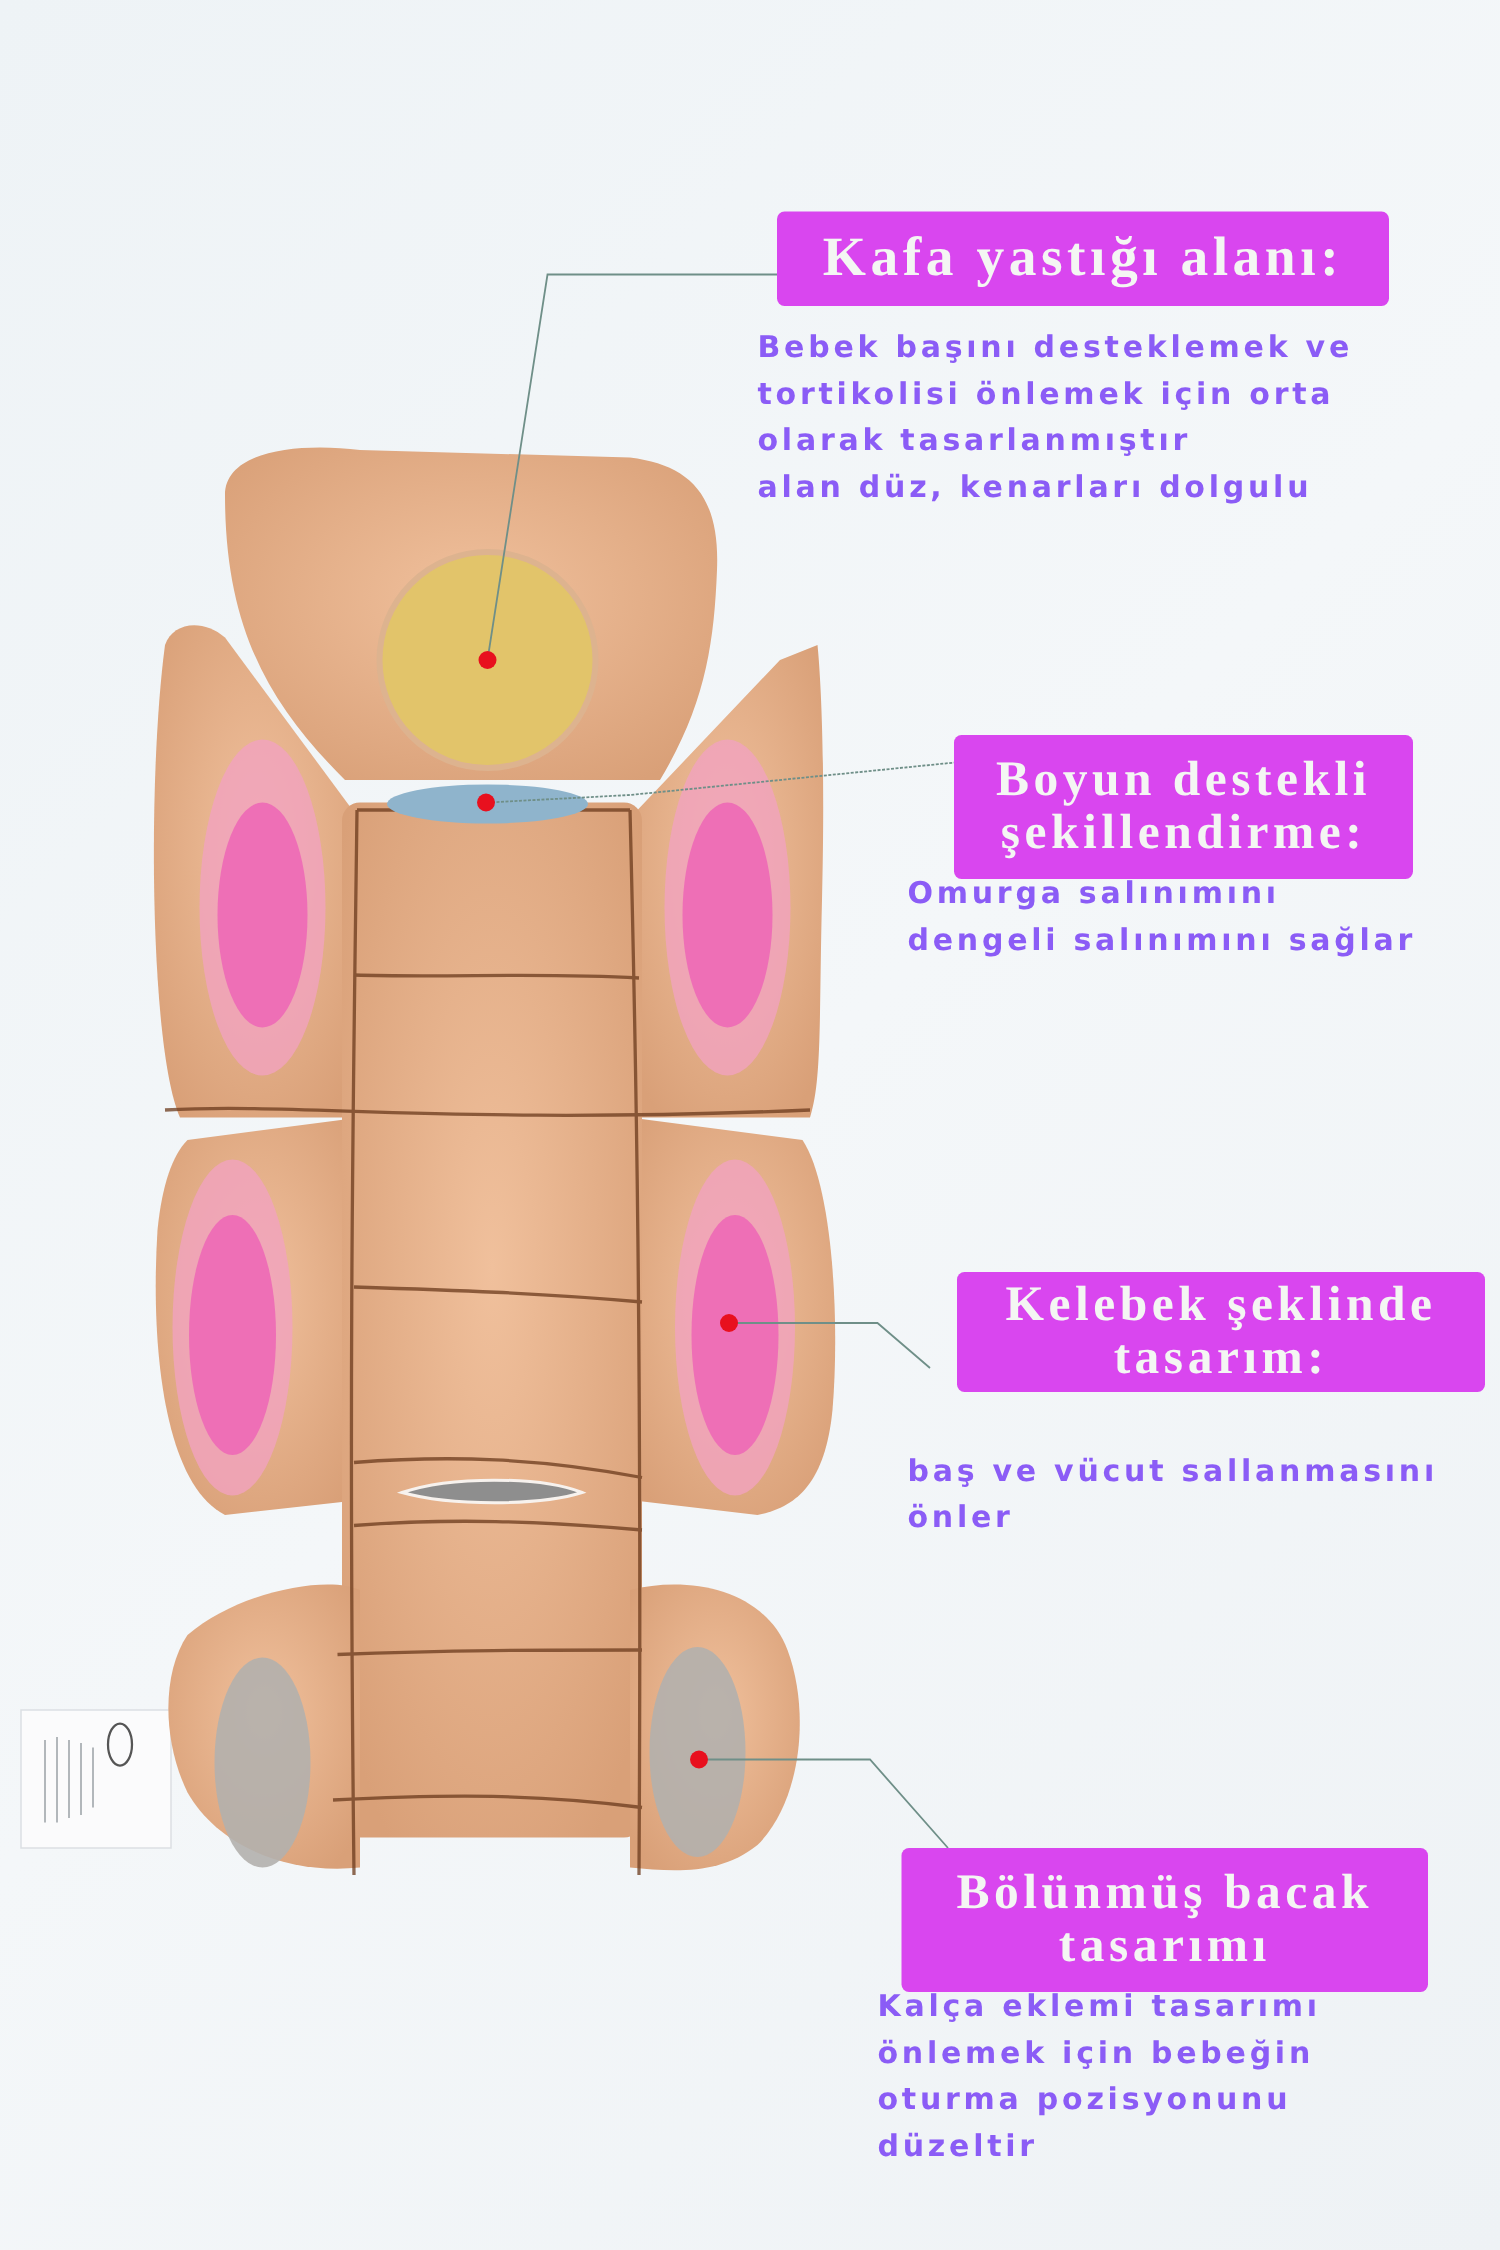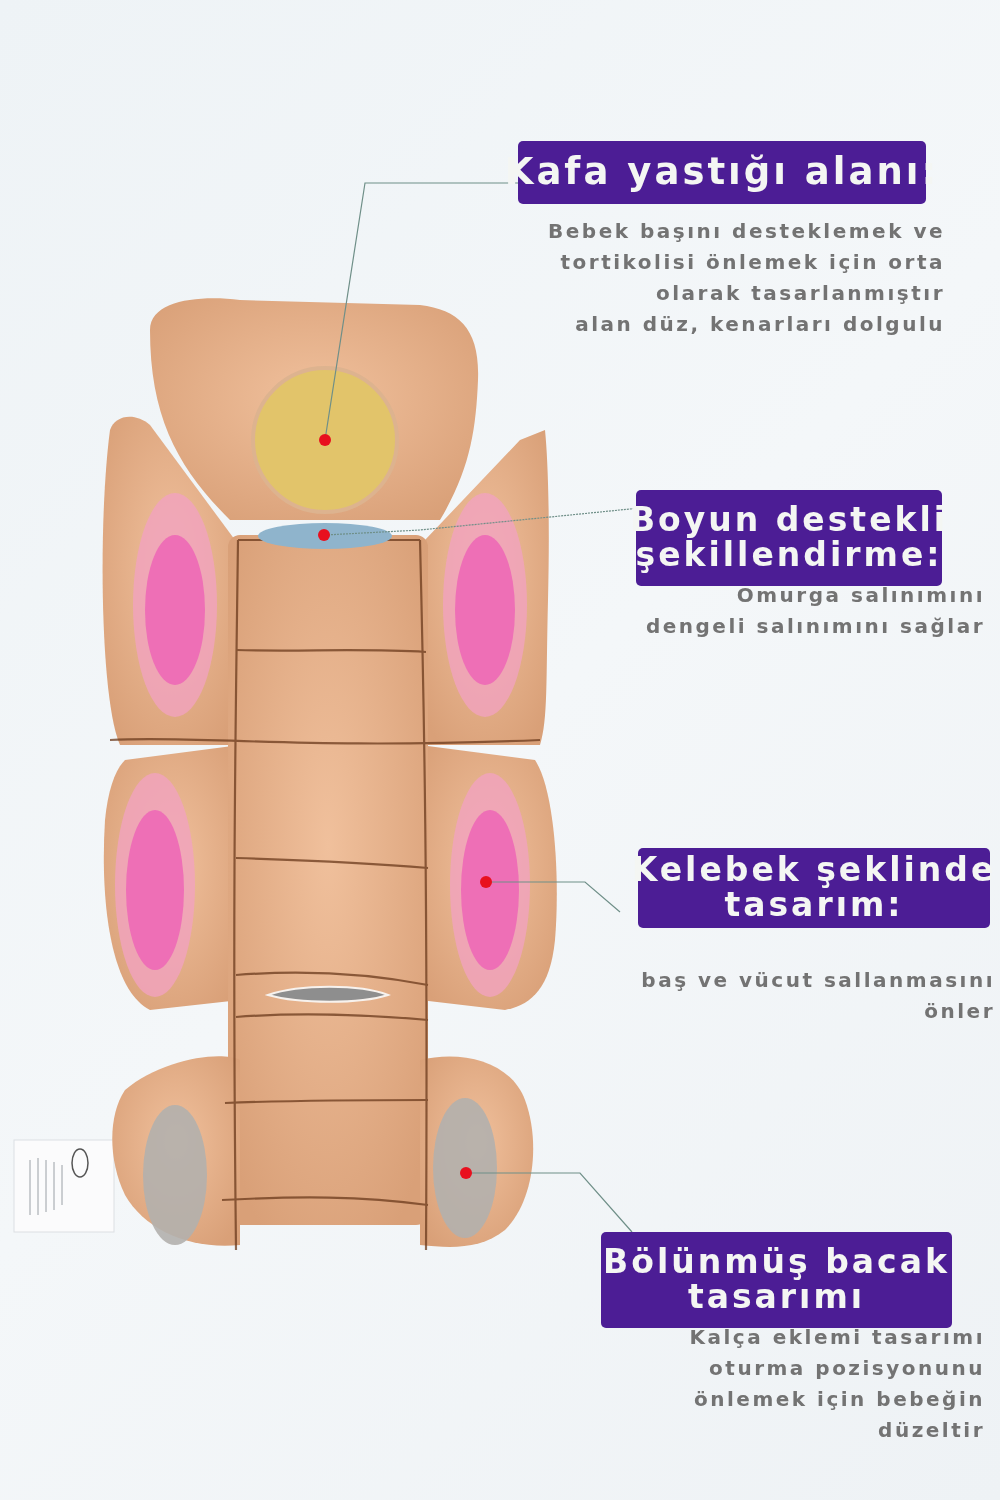--- a/index.html
+++ b/index.html
@@ -4,27 +4,27 @@
 <style>
   html, body { margin: 0; padding: 0; }
   body {
     width: 1000px; height: 1500px; position: relative; overflow: hidden;
     background: linear-gradient(135deg, #eef3f6 0%, #f4f7f9 50%, #eef2f5 100%);
     font-family: "DejaVu Sans", sans-serif;
   }
   .stage { position: absolute; left: 0; top: 0; width: 1000px; height: 1500px; }
   svg.art { position: absolute; left: 0; top: 0; }
   .title-box {
-    position: absolute; background: #4c1d95; color: #f4f6f3;
+    position: absolute; background: #d946ef; color: #f4f6f3;
     font-weight: bold; border-radius: 5px; text-align: center;
     letter-spacing: 3px; line-height: 1.05;
-    display: flex; align-items: center; justify-content: center; flex-direction: column;
+    display: flex; align-items: center; justify-content: center; flex-direction: column; font-family: Liberation Serif, serif;
   }
   .desc {
-    position: absolute; color: #737373; font-weight: bold; text-align: right;
+    position: absolute; color: #8b5cf6; font-weight: bold; text-align: left;
     letter-spacing: 2.5px; line-height: 31px; font-size: 20px;
   }
   .desc span, .title-box span { display: block; white-space: nowrap; }
 </style>
 </head>
 <body>
 
 <div class="stage">
 
   <svg class="art" width="1000" height="1500" viewBox="0 0 1000 1500">
@@ -143,18 +143,18 @@
     <span>baş ve vücut sallanmasını</span>
     <span>önler</span>
   </div>
 
   <div class="title-box" style="left:601px; top:1232px; width:351px; height:96px; font-size:33px;">
     <span>Bölünmüş bacak</span>
     <span>tasarımı</span>
   </div>
   <div class="desc" style="left:585px; top:1322px; width:400px;">
     <span>Kalça eklemi tasarımı</span>
+    <span>önlemek için bebeğin</span>
     <span>oturma pozisyonunu</span>
-    <span>önlemek için bebeğin</span>
     <span>düzeltir</span>
   </div>
 
 </div>
 
 </body></html>

